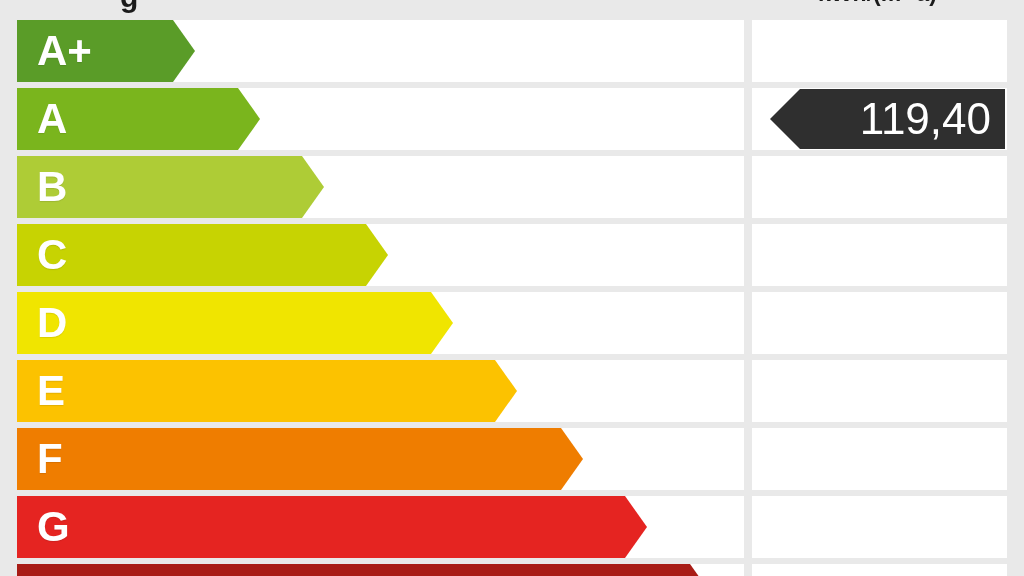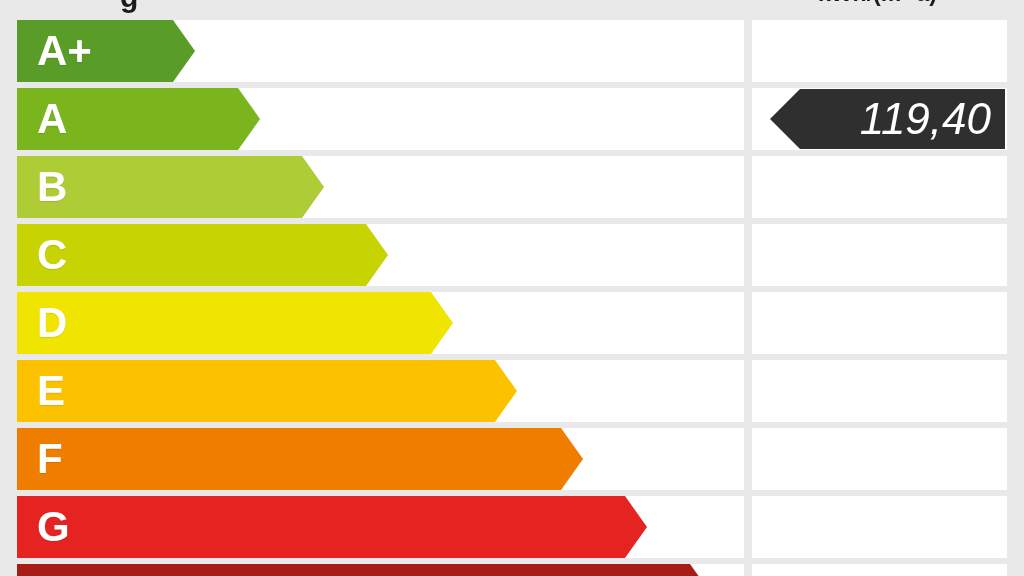--- a/index.html
+++ b/index.html
@@ -144,21 +144,21 @@
           <span class="bar-letter">A+</span>
         </div>
       </div>
       <div class="row">
         <div class="row-bg-left"></div>
         <div class="row-bg-right"></div>
         <div class="bar" style="width: 243px; background: rgb(122, 181, 29); clip-path: polygon(0px 0px, calc(100% - 22px) 0px, 100% 50%, calc(100% - 22px) 100%, 0px 100%);">
           <span class="bar-letter">A</span>
         </div>
         <div class="value-badge" style="left: 770px; width: 235px; background: rgb(47, 47, 47);">
-          <span class="value-badge-text" style="color: rgb(255, 255, 255); font-style: italic;">119,40</span>
+          <span class="value-badge-text" style="color: rgb(255, 255, 255);">119,40</span>
         </div>
       </div>
       <div class="row">
         <div class="row-bg-left"></div>
         <div class="row-bg-right"></div>
         <div class="bar" style="width: 307px; background: rgb(174, 204, 54); clip-path: polygon(0px 0px, calc(100% - 22px) 0px, 100% 50%, calc(100% - 22px) 100%, 0px 100%);">
           <span class="bar-letter">B</span>
         </div>
       </div>
       <div class="row">

